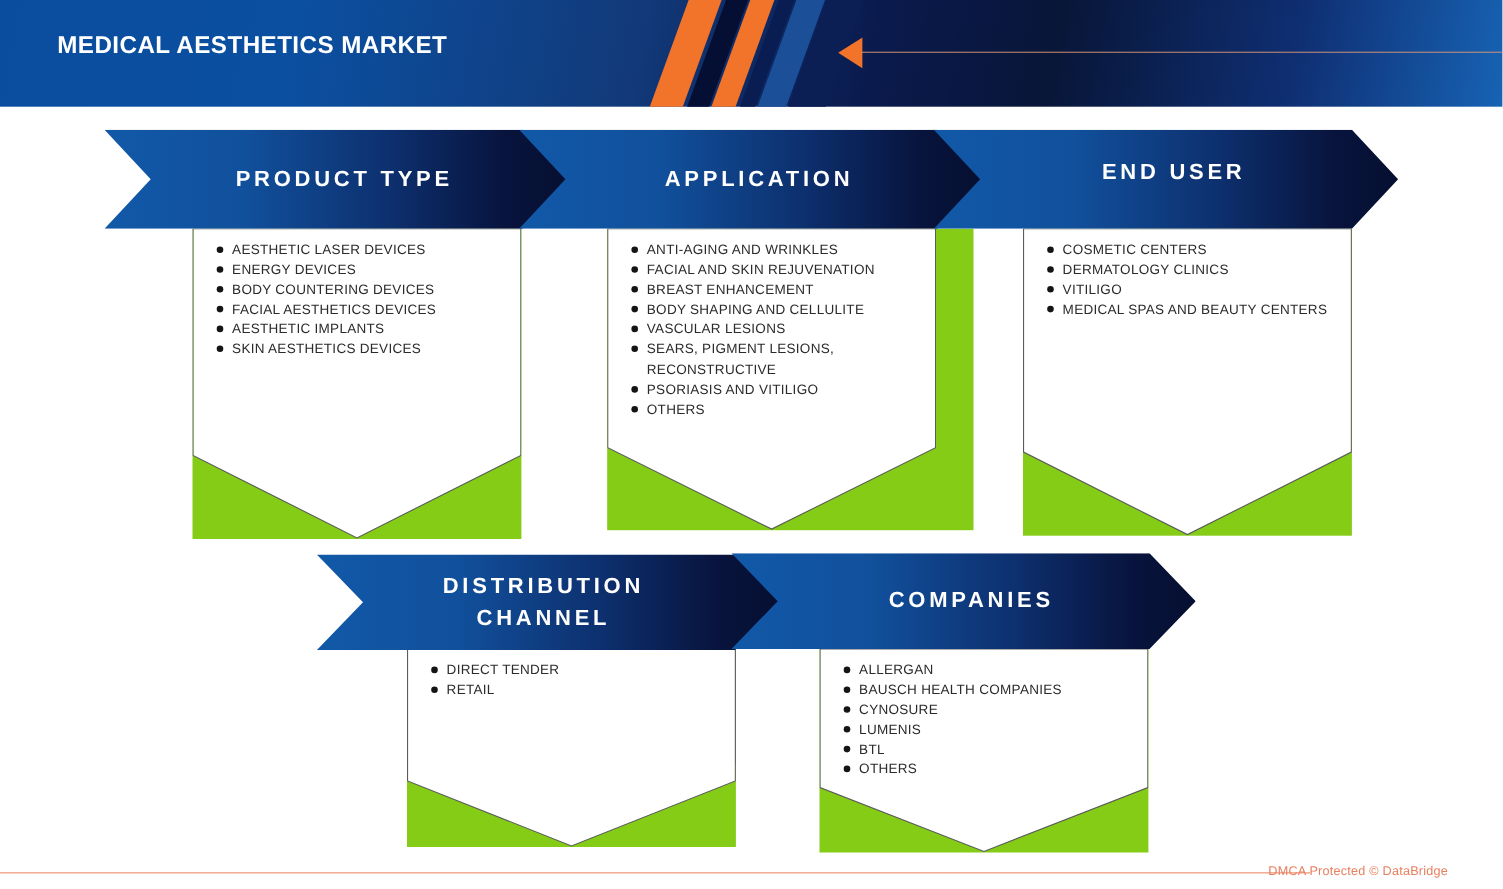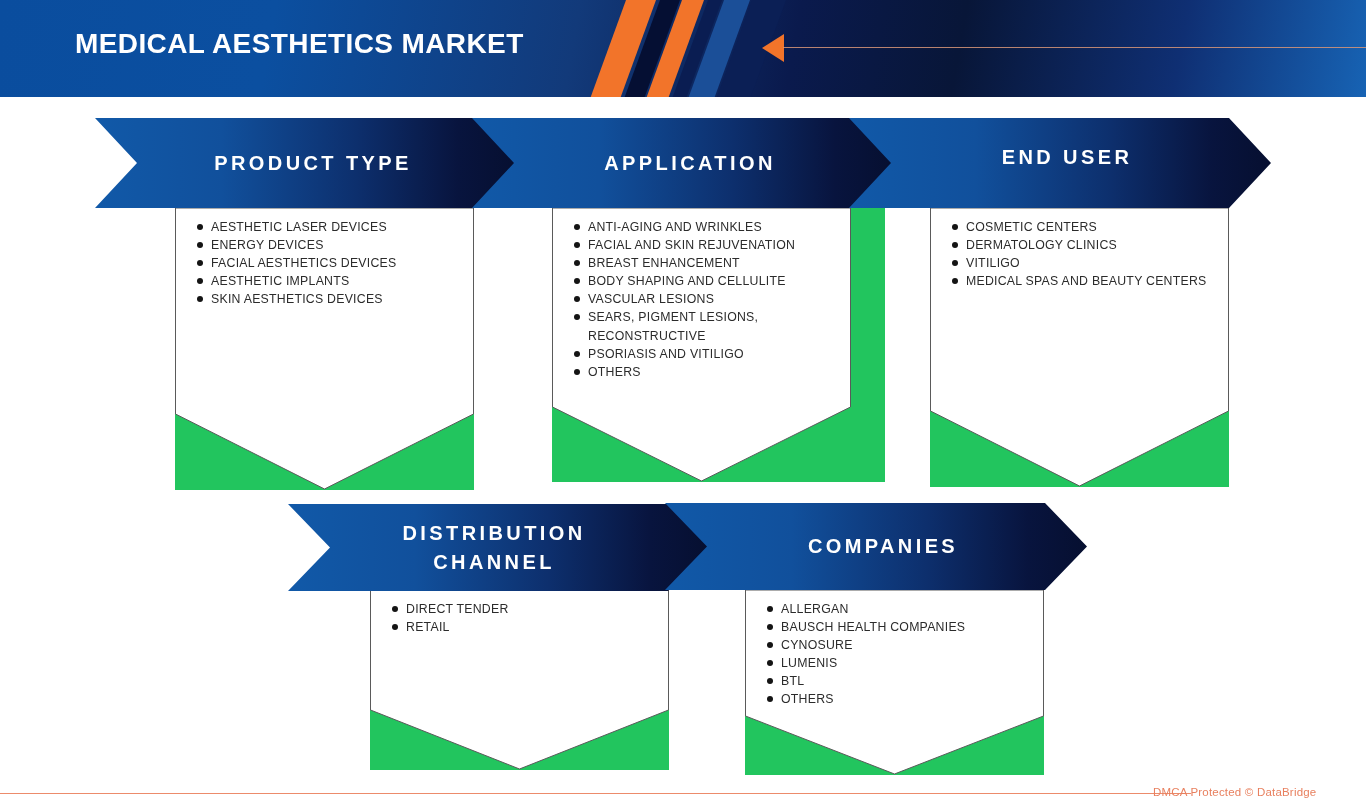--- a/index.html
+++ b/index.html
@@ -19,27 +19,26 @@
     position: absolute;
     left: 0; top: 0;
     width: 1366px; height: 97px;
     background: linear-gradient(100deg, #0a4d9e 0%, #0b4fa0 20%, #123a7a 42%, #0a1a4d 58%, #081638 70%, #0f2f73 86%, #1763b4 100%);
     overflow: hidden;
   }
   #header-title {
     position: absolute;
     left: 52px; top: 28px;
     color: #ffffff;
-    font-size: 28px;
+    font-size: 22px;
     font-weight: bold;
     letter-spacing: 0.4px;
     font-family: "Liberation Sans", sans-serif;
     white-space: nowrap;
     z-index: 6;
-    margin-left: 23px;
   }
   .diag {
     position: absolute;
     top: -30px;
     height: 170px;
     transform: skewX(-20deg);
     z-index: 3;
   }
   #diag-orange-1 { left: 606px; width: 30px; background: #f2742a; }
   #diag-dark-1   { left: 640px; width: 20px; background: #050f33; }
@@ -61,21 +60,21 @@
     position: absolute;
     left: 783px; top: 47px;
     width: 583px; height: 1px;
     background: rgba(216,150,120,0.85);
     z-index: 5;
   }
 
   
   .card {
     position: absolute;
-    background: #22c55e;
+    background: #84cc16;
     z-index: 1;
   }
   .card svg { display: block; position: absolute; left: 0; top: 0; }
   .card-list {
     position: absolute;
     left: 36px; top: 16px;
     right: 14px;
     list-style: none;
     margin: 0; padding: 0;
   }
@@ -156,20 +155,21 @@
   <div id="header-title">MEDICAL AESTHETICS MARKET</div>
 </div>
 
 <div class="card" style="left:175px; top:208px; width:299px; height:282px;">
   <svg width="299" height="282" viewBox="0 0 299 282">
     <polygon points="0.5,0 298.5,0 298.5,206 149.5,281 0.5,206" fill="#ffffff" stroke="#5a5a5a" stroke-width="1"></polygon>
   </svg>
   <ul class="card-list" style="top:10px;">
     <li><span class="bullet"></span><span>AESTHETIC LASER DEVICES</span></li>
     <li><span class="bullet"></span><span>ENERGY DEVICES</span></li>
+    <li><span class="bullet"></span><span>BODY COUNTERING DEVICES</span></li>
     <li><span class="bullet"></span><span>FACIAL AESTHETICS DEVICES</span></li>
     <li><span class="bullet"></span><span>AESTHETIC IMPLANTS</span></li>
     <li><span class="bullet"></span><span>SKIN AESTHETICS DEVICES</span></li>
   </ul>
 </div>
 
 <div class="card" style="left:552px; top:208px; width:333px; height:274px;">
   <svg width="299" height="274" viewBox="0 0 299 274">
     <polygon points="0.5,0 298.5,0 298.5,199 149.5,273 0.5,199" fill="#ffffff" stroke="#5a5a5a" stroke-width="1"></polygon>
   </svg>

